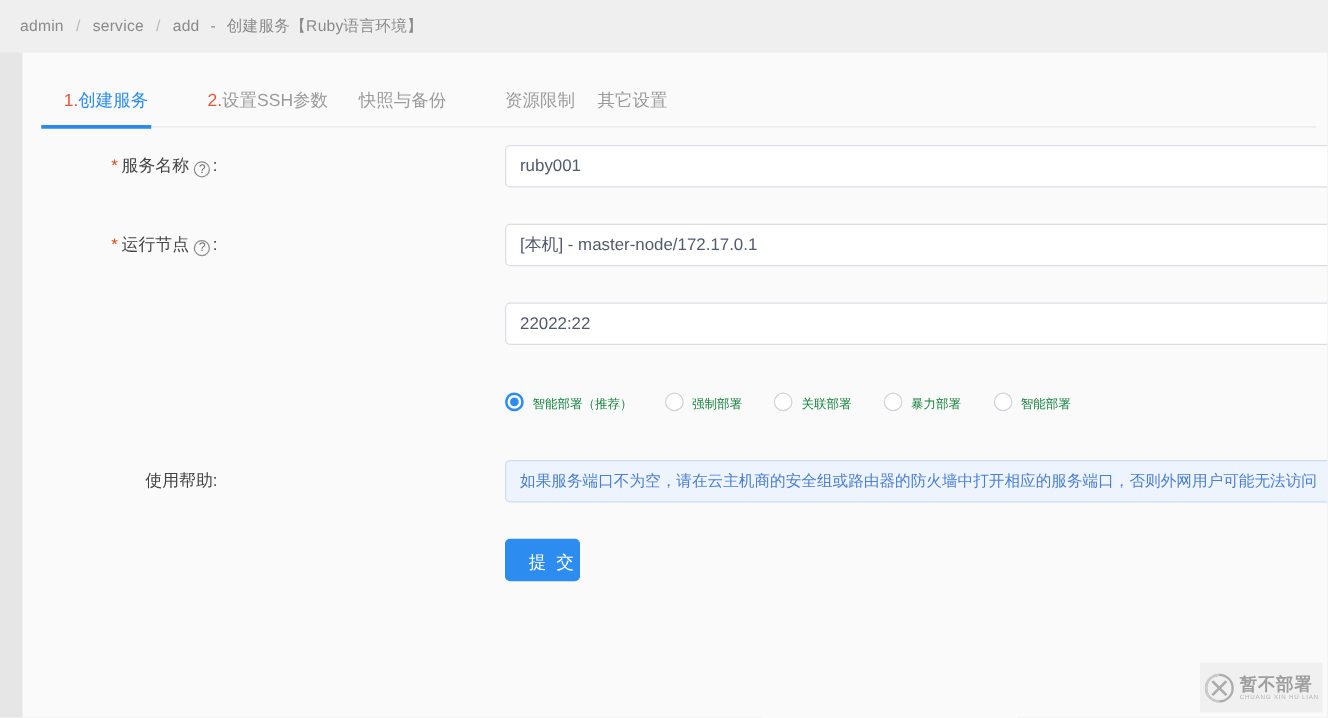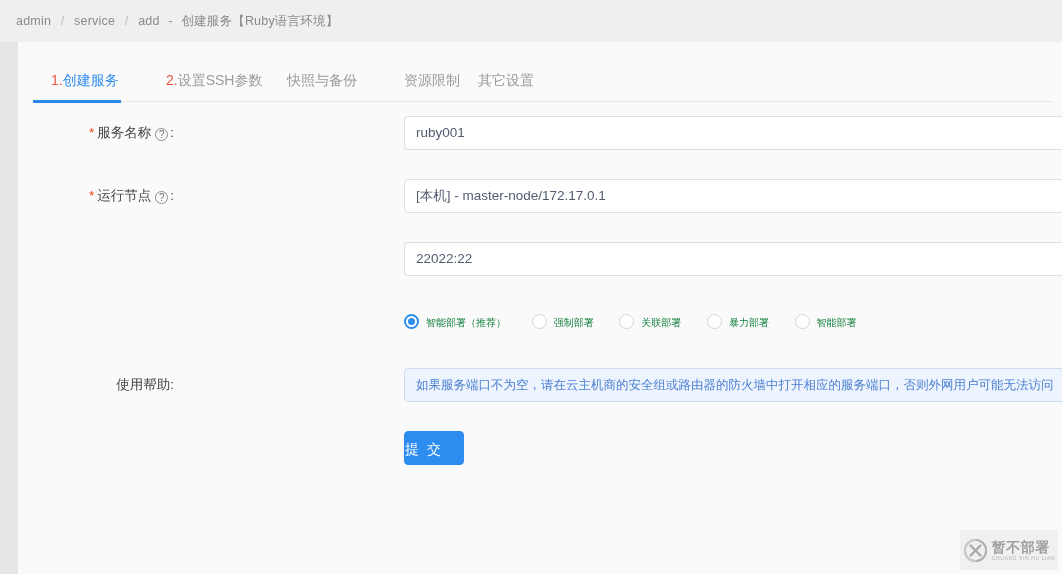--- a/index.html
+++ b/index.html
@@ -201,29 +201,30 @@
   }
 
   
   .submit {
     position: absolute;
     left: 386px;
     top: 0;
     width: 60px;
     height: 34px;
     line-height: 34px;
+    text-align: center;
     background: #2d8cf0;
     border: 1px solid #2d8cf0;
     border-radius: 4px;
     color: #fff;
     font-size: 14px;
     letter-spacing: 2px;
     box-sizing: border-box;
     cursor: pointer;
-    padding-left: 0;
+    padding-left: 16px;
   }
 
   
   .watermark {
     position: absolute;
     right: 4px;
     bottom: 4px;
     width: 98px;
     height: 40px;
     background: #f0f0f0;

